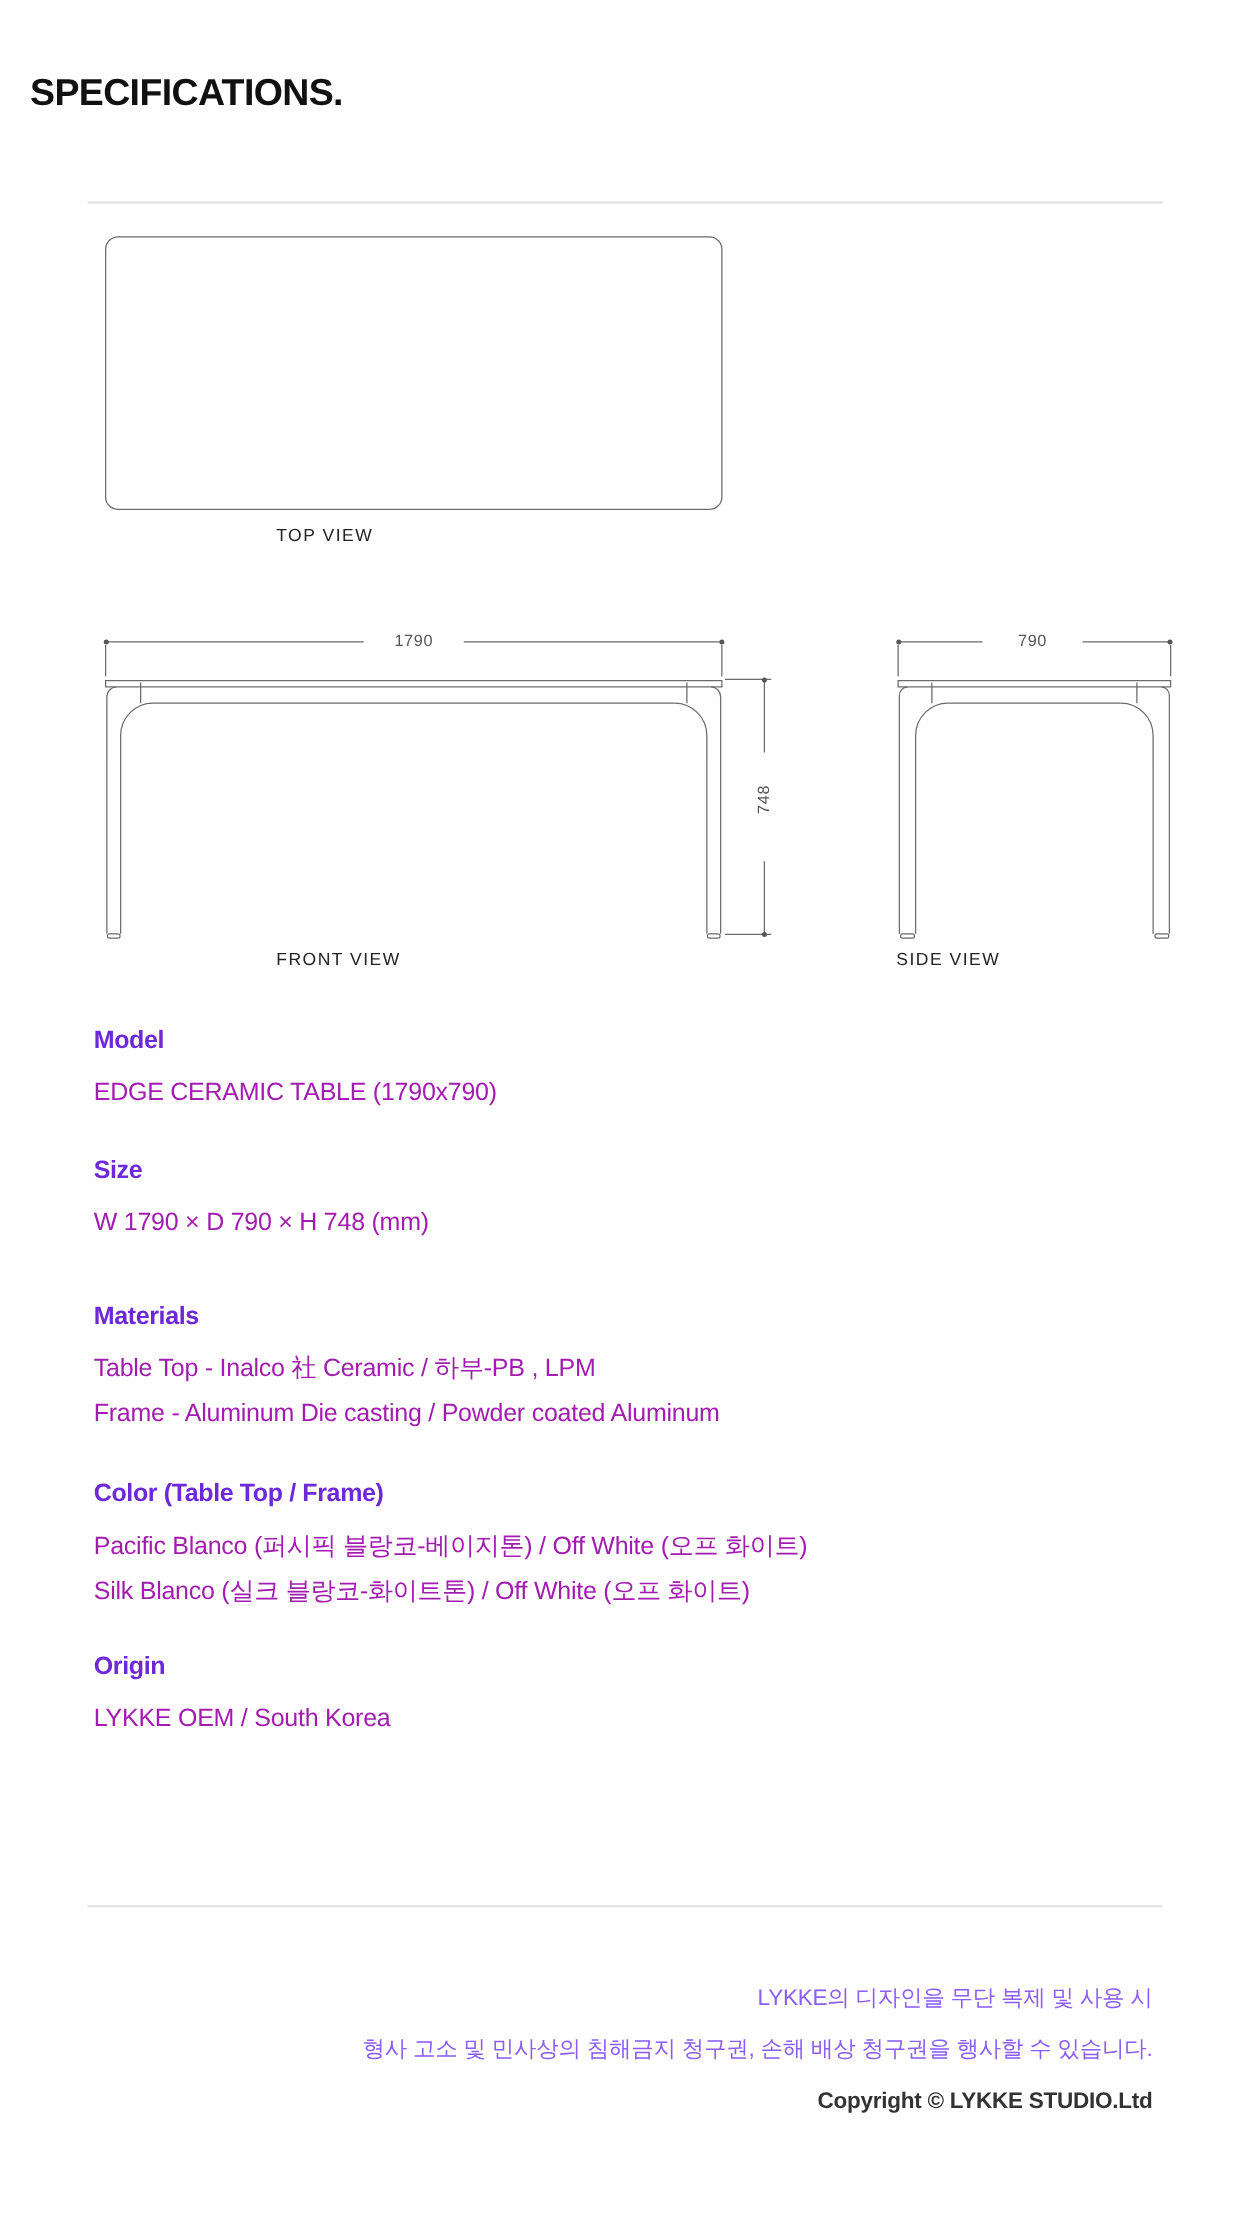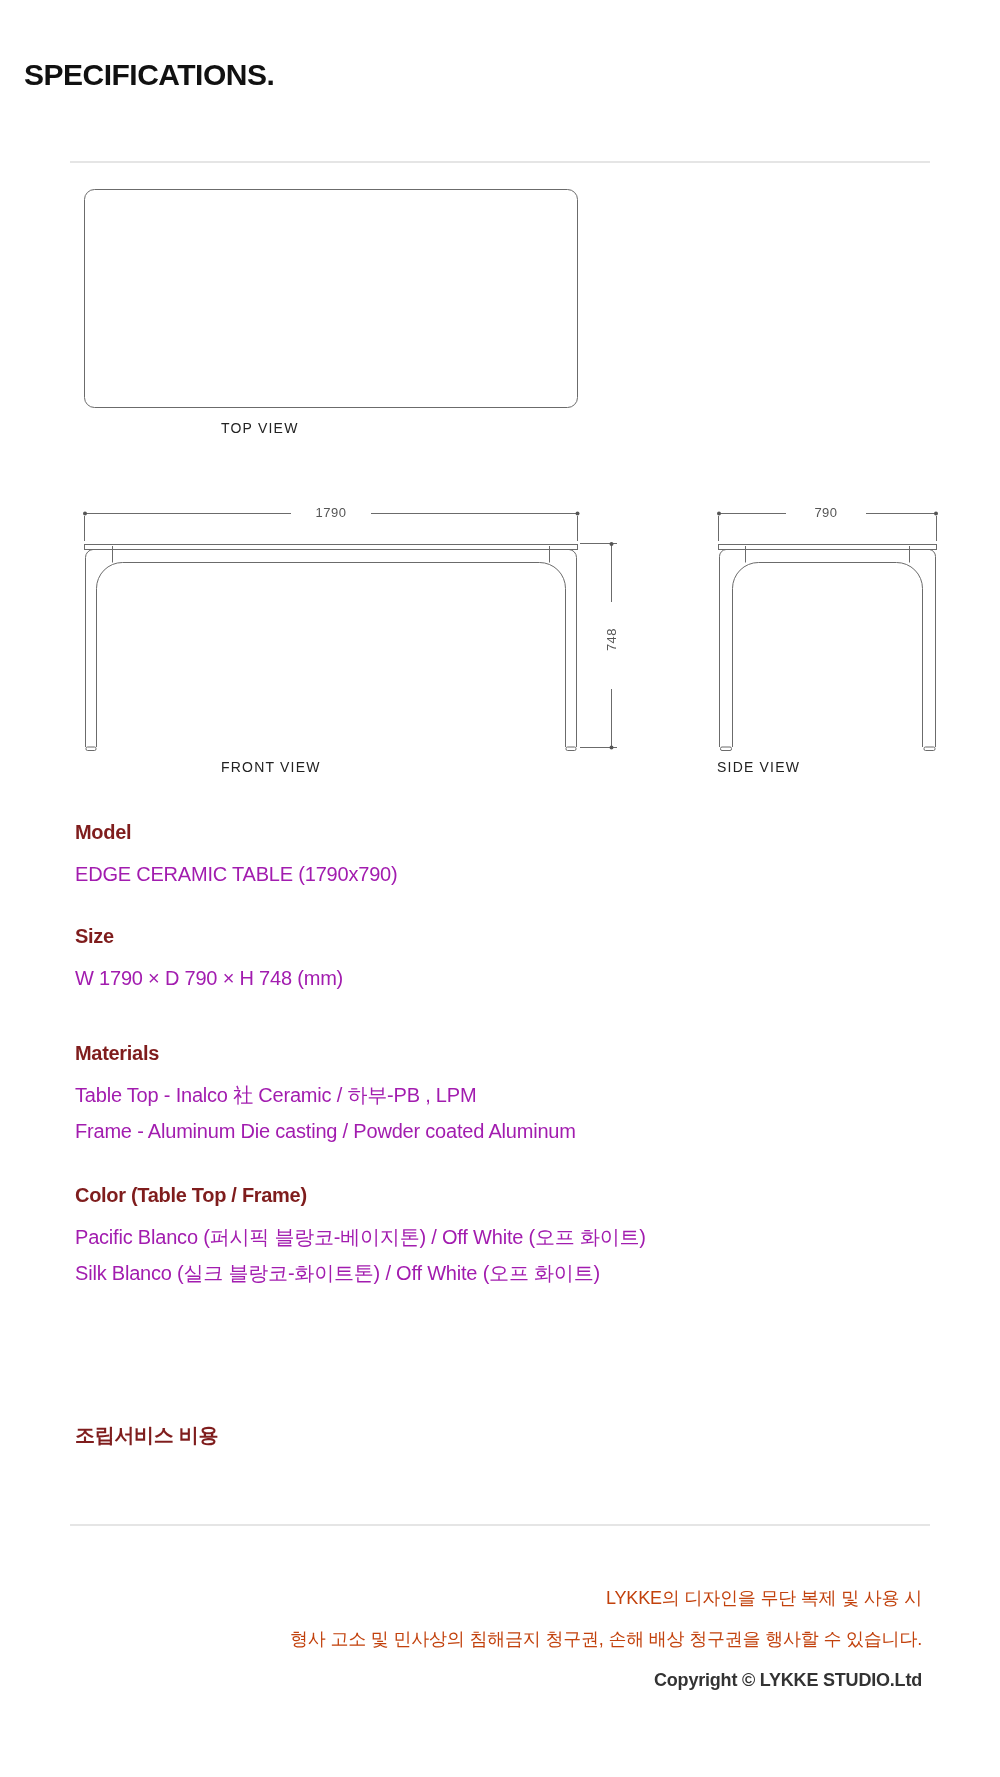--- a/index.html
+++ b/index.html
@@ -19,26 +19,26 @@
     position:absolute;width:220px;text-align:left;font-size:14px;color:#222;
     letter-spacing:1.2px;white-space:nowrap;
   }
   .dim-label{
     position:absolute;width:80px;text-align:center;font-size:13px;color:#555;
     letter-spacing:0.5px;background:#fff;white-space:nowrap;
   }
   .dim-label.vertical{transform:rotate(-90deg);}
   .section{position:absolute;left:75px;white-space:nowrap;}
   .section .sec-heading{
-    margin:0 0 11px 0;font-size:20px;font-weight:700;color:#7f1d1d;
+    margin:0 0 11px 0;font-size:20px;font-weight:700;color:#6d28d9;
     line-height:25px;letter-spacing:-0.3px;
   }
   .section .sec-line{font-size:20px;color:#a21caf;line-height:36px;letter-spacing:-0.2px;}
   .footer-line{
-    position:absolute;right:78px;font-size:18px;color:#c2410c;line-height:26px;
+    position:absolute;right:78px;font-size:18px;color:#8b5cf6;line-height:26px;
     white-space:nowrap;letter-spacing:-0.2px;
   }
   .footer-line.copyright{font-weight:700;color:#333;}
 </style>
 </head>
 <body>
 
 <div class="page">
 
   <div class="page-title">SPECIFICATIONS.</div>
@@ -132,23 +132,26 @@
     <div class="sec-line">Table Top  - Inalco 社 Ceramic / 하부-PB , LPM</div>
     <div class="sec-line">Frame -   Aluminum Die casting / Powder coated Aluminum</div>
   </div>
 
   <div class="section" style="top:1183px;">
     <h2 class="sec-heading">Color (Table Top / Frame)</h2>
     <div class="sec-line">Pacific Blanco (퍼시픽 블랑코-베이지톤)  / Off White (오프 화이트)</div>
     <div class="sec-line">Silk Blanco (실크 블랑코-화이트톤)  / Off White (오프 화이트)</div>
   </div>
 
+  <div class="section" style="top:1321px;">
+    <h2 class="sec-heading">Origin</h2>
+    <div class="sec-line">LYKKE OEM / South Korea</div>
+  </div>
 
   <div class="section" style="top:1423px;">
-    <h2 class="sec-heading">조립서비스 비용</h2>
   </div>
 
   <div class="divider bottom"></div>
 
   <div class="footer-line" style="top:1585px;">LYKKE의 디자인을 무단 복제 및 사용 시</div>
   <div class="footer-line" style="top:1626px;">형사 고소 및 민사상의 침해금지 청구권, 손해 배상 청구권을 행사할 수 있습니다.</div>
   <div class="footer-line copyright" style="top:1667px;">Copyright © LYKKE STUDIO.Ltd</div>
 
 </div>
 

